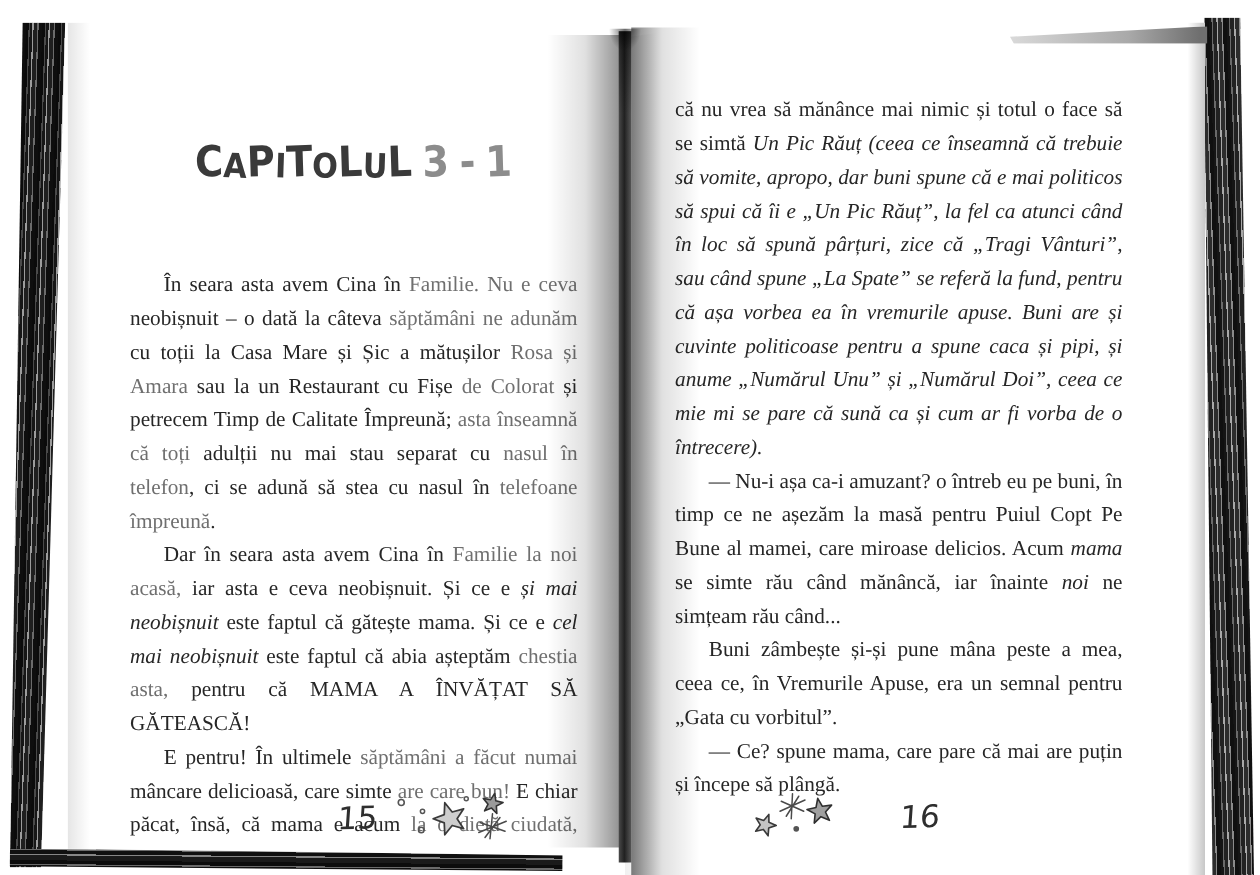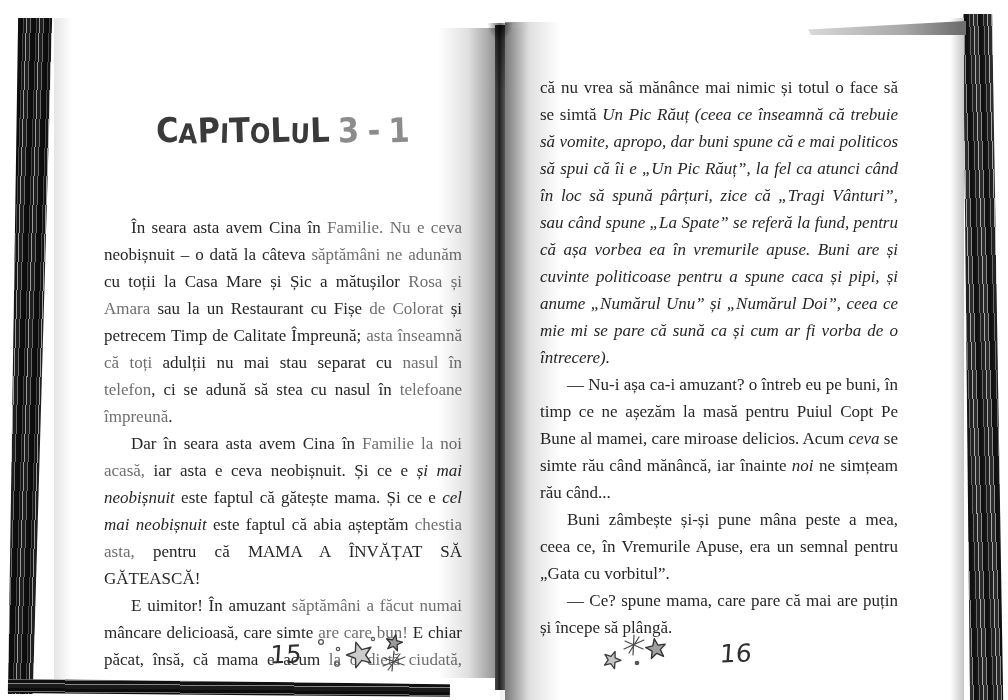--- a/index.html
+++ b/index.html
@@ -76,41 +76,41 @@
   <div class="edge-bottom-left"></div>
   <div class="edge-right"></div>
   <div class="edge-top-right"></div>
 
   <div class="page-left">
     <div class="chapter-title"><span class="main"><span class="ch ch-a">C</span><span class="ch ch-b">a</span><span class="ch ch-a">p</span><span class="ch ch-b">i</span><span class="ch ch-a">t</span><span class="ch ch-b">o</span><span class="ch ch-a">l</span><span class="ch ch-b">u</span><span class="ch ch-a">l</span><span class="ch ch-b"> </span></span><span class="suffix"><span class="ch ch-a">3</span><span class="ch ch-b"> </span><span class="ch ch-a">-</span><span class="ch ch-b"> </span><span class="ch ch-a">1</span></span></div>
 
     <div class="textblock textblock-left">
         <p class="indent"><span>În seara asta avem Cina în </span><span class="fd">Familie. Nu e ceva</span><span> neobișnuit – o dată la câteva </span><span class="fd">săptămâni ne adunăm</span><span> cu toții la Casa Mare și Șic a mătușilor </span><span class="fd">Rosa și Amara</span><span> sau la un Restaurant cu Fișe </span><span class="fd">de Colorat</span><span> și petrecem Timp de Calitate Împreună; </span><span class="fd">asta înseamnă că toți</span><span> adulții nu mai stau separat cu </span><span class="fd">nasul în telefon</span><span>, ci se adună să stea cu nasul în </span><span class="fd">telefoane împreună</span><span>.</span></p>
         <p class="indent"><span>Dar în seara asta avem Cina în </span><span class="fd">Familie la noi acasă,</span><span> iar asta e ceva neobișnuit. Și ce e </span><span class="it">și mai neobișnuit</span><span> este faptul că gătește mama. Și ce e </span><span class="it">cel mai neobișnuit</span><span> este faptul că abia așteptăm </span><span class="fd">chestia asta,</span><span> pentru că MAMA A ÎNVĂȚAT SĂ GĂTEASCĂ!</span></p>
-        <p class="indent"><span>E uimitor! În amuzant </span><span class="fd">săptămâni a făcut numai</span><span> mâncare delicioasă, care simte </span><span class="fd">are care bun!</span><span> E chiar păcat, însă, că mama e acum </span><span class="fd">la o dietă ciudată, pentru</span></p>
+        <p class="indent"><span>E pentru! În ultimele </span><span class="fd">săptămâni a făcut numai</span><span> mâncare delicioasă, care simte </span><span class="fd">are care bun!</span><span> E chiar păcat, însă, că mama e acum </span><span class="fd">la o dietă ciudată, pentru</span></p>
       </div>
 
     <div class="pagenum-row row-left">
       <span class="pagenum">15</span>
       <svg class="stars" width="100" height="40" viewBox="0 0 100 40">
         <circle cx="7" cy="8" r="2.4" fill="none" stroke="#555" stroke-width="1.3"></circle>
         <circle cx="24" cy="15" r="1.7" fill="none" stroke="#555" stroke-width="1.2"></circle>
         <circle cx="23" cy="30" r="2.2" fill="none" stroke="#555" stroke-width="1.3"></circle>
         <circle cx="59" cy="5" r="1.6" fill="none" stroke="#555" stroke-width="1.2"></circle>
         <polygon transform="translate(46,21) rotate(-18) scale(13.5)" points="0,-1 0.247,-0.34 0.951,-0.309 0.4,0.13 0.588,0.809 0,0.42 -0.588,0.809 -0.4,0.13 -0.951,-0.309 -0.247,-0.34" fill="#cdcdcd" stroke="#3a3a3a" stroke-width="1.4" vector-effect="non-scaling-stroke" stroke-linejoin="round"></polygon>
         <polygon transform="translate(80,9) rotate(12) scale(8.5)" points="0,-1 0.247,-0.34 0.951,-0.309 0.4,0.13 0.588,0.809 0,0.42 -0.588,0.809 -0.4,0.13 -0.951,-0.309 -0.247,-0.34" fill="#9a9a9a" stroke="#333" stroke-width="1.3" vector-effect="non-scaling-stroke" stroke-linejoin="round"></polygon>
         <path d="M80,17 L78,37 M70,24 L90,31 M69,32 L91,23 M74,36 L86,20" fill="none" stroke="#4a4a4a" stroke-width="1.2" stroke-linecap="round"></path>
       </svg>
     </div>
   </div>
 
   <div class="page-right">
     <div class="textblock textblock-right">
         <p class="noindent"><span>că nu vrea să mănânce mai nimic și totul o face să se simtă </span><span class="it">Un Pic Răuț (ceea ce înseamnă că trebuie să vomite, apropo, dar buni spune că e mai politicos să spui că îi e „Un Pic Răuț”, la fel ca atunci când în loc să spună pârțuri, zice că „Tragi Vânturi”, sau când spune „La Spate” se referă la fund, pentru că așa vorbea ea în vremurile apuse. Buni are și cuvinte politicoase pentru a spune caca și pipi, și anume „Numărul Unu” și „Numărul Doi”, ceea ce mie mi se pare că sună ca și cum ar fi vorba de o întrecere).</span></p>
-        <p class="indent"><span>— Nu-i așa ca-i amuzant? o întreb eu pe buni, în timp ce ne așezăm la masă pentru Puiul Copt Pe Bune al mamei, care miroase delicios. Acum </span><span class="it">ceva</span><span> se simte rău când mănâncă, iar înainte </span><span class="it">noi</span><span> ne simțeam rău când...</span></p>
+        <p class="indent"><span>— Nu-i așa ca-i amuzant? o întreb eu pe buni, în timp ce ne așezăm la masă pentru Puiul Copt Pe Bune al mamei, care miroase delicios. Acum </span><span class="it">mama</span><span> se simte rău când mănâncă, iar înainte </span><span class="it">noi</span><span> ne simțeam rău când...</span></p>
         <p class="indent"><span>Buni zâmbește și-și pune mâna peste a mea, ceea ce, în Vremurile Apuse, era un semnal pentru „Gata cu vorbitul”.</span></p>
         <p class="indent"><span>— Ce? spune mama, care pare că mai are puțin și începe să plângă.</span></p>
       </div>
 
     <div class="pagenum-row row-right">
       <svg class="stars" width="78" height="42" viewBox="0 0 78 42">
         <polygon transform="translate(12,28) rotate(20) scale(9)" points="0,-1 0.247,-0.34 0.951,-0.309 0.4,0.13 0.588,0.809 0,0.42 -0.588,0.809 -0.4,0.13 -0.951,-0.309 -0.247,-0.34" fill="#c4c4c4" stroke="#3a3a3a" stroke-width="1.3" vector-effect="non-scaling-stroke" stroke-linejoin="round"></polygon>
         <path d="M34,3 L33,23 M25,9 L43,17 M24,17 L44,8 M29,21 L39,5" fill="none" stroke="#4a4a4a" stroke-width="1.2" stroke-linecap="round"></path>
         <polygon transform="translate(56,17) rotate(-10) scale(10.5)" points="0,-1 0.247,-0.34 0.951,-0.309 0.4,0.13 0.588,0.809 0,0.42 -0.588,0.809 -0.4,0.13 -0.951,-0.309 -0.247,-0.34" fill="#a0a0a0" stroke="#2f2f2f" stroke-width="1.3" vector-effect="non-scaling-stroke" stroke-linejoin="round"></polygon>
         <circle cx="37" cy="31" r="2.3" fill="#555"></circle>

